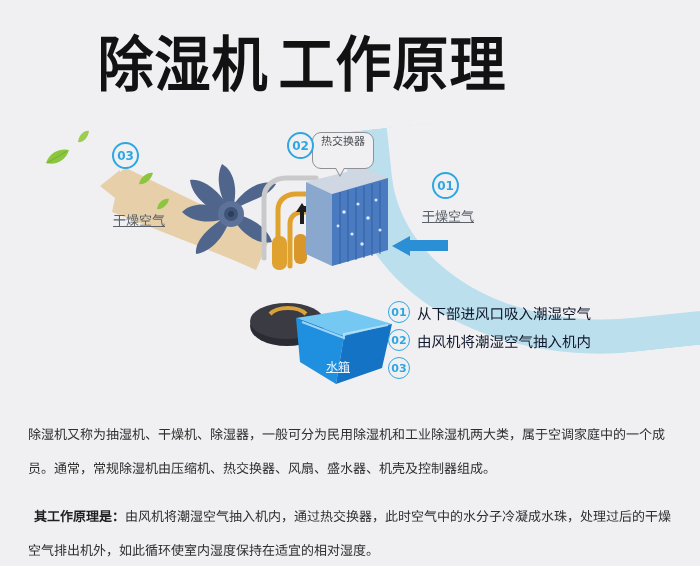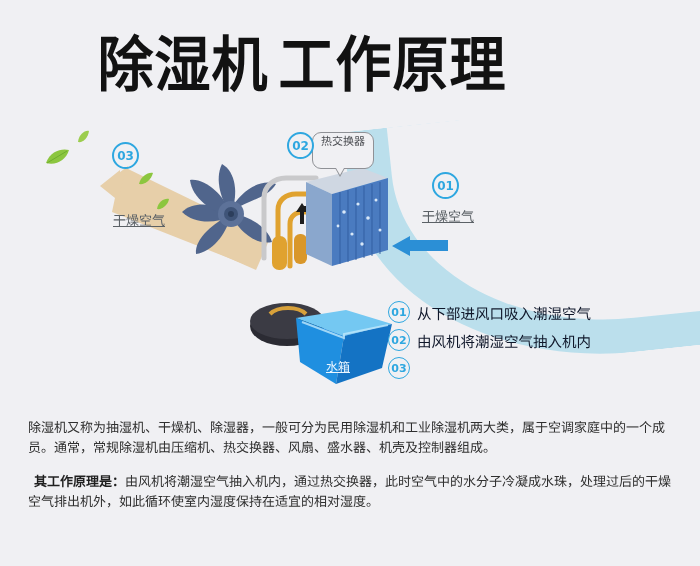--- a/index.html
+++ b/index.html
@@ -132,21 +132,21 @@
     -webkit-text-stroke:4.5px #ffffff;
     paint-order:stroke fill;
     letter-spacing:1px;
     font-family:"DejaVu Sans","Liberation Sans",sans-serif;
   }
 
   
   .body-copy{
     position:absolute;left:28px;top:418px;width:648px;
   }
-  .para{font-size:13px;line-height:20px;color:#2f2f2f;margin:0 0 14px 0;text-align:left;}
+  .para{font-size:13px;line-height:34px;color:#2f2f2f;margin:0 0 14px 0;text-align:left;}
   .para .lead{font-weight:bold;color:#1f1f1f;margin-left:6px;}
 </style>
 </head>
 <body>
 
 <div class="page">
 
   <div class="header">
     <div class="header-title">
       <span>除湿机</span><span class="seg2">工作原理</span>

